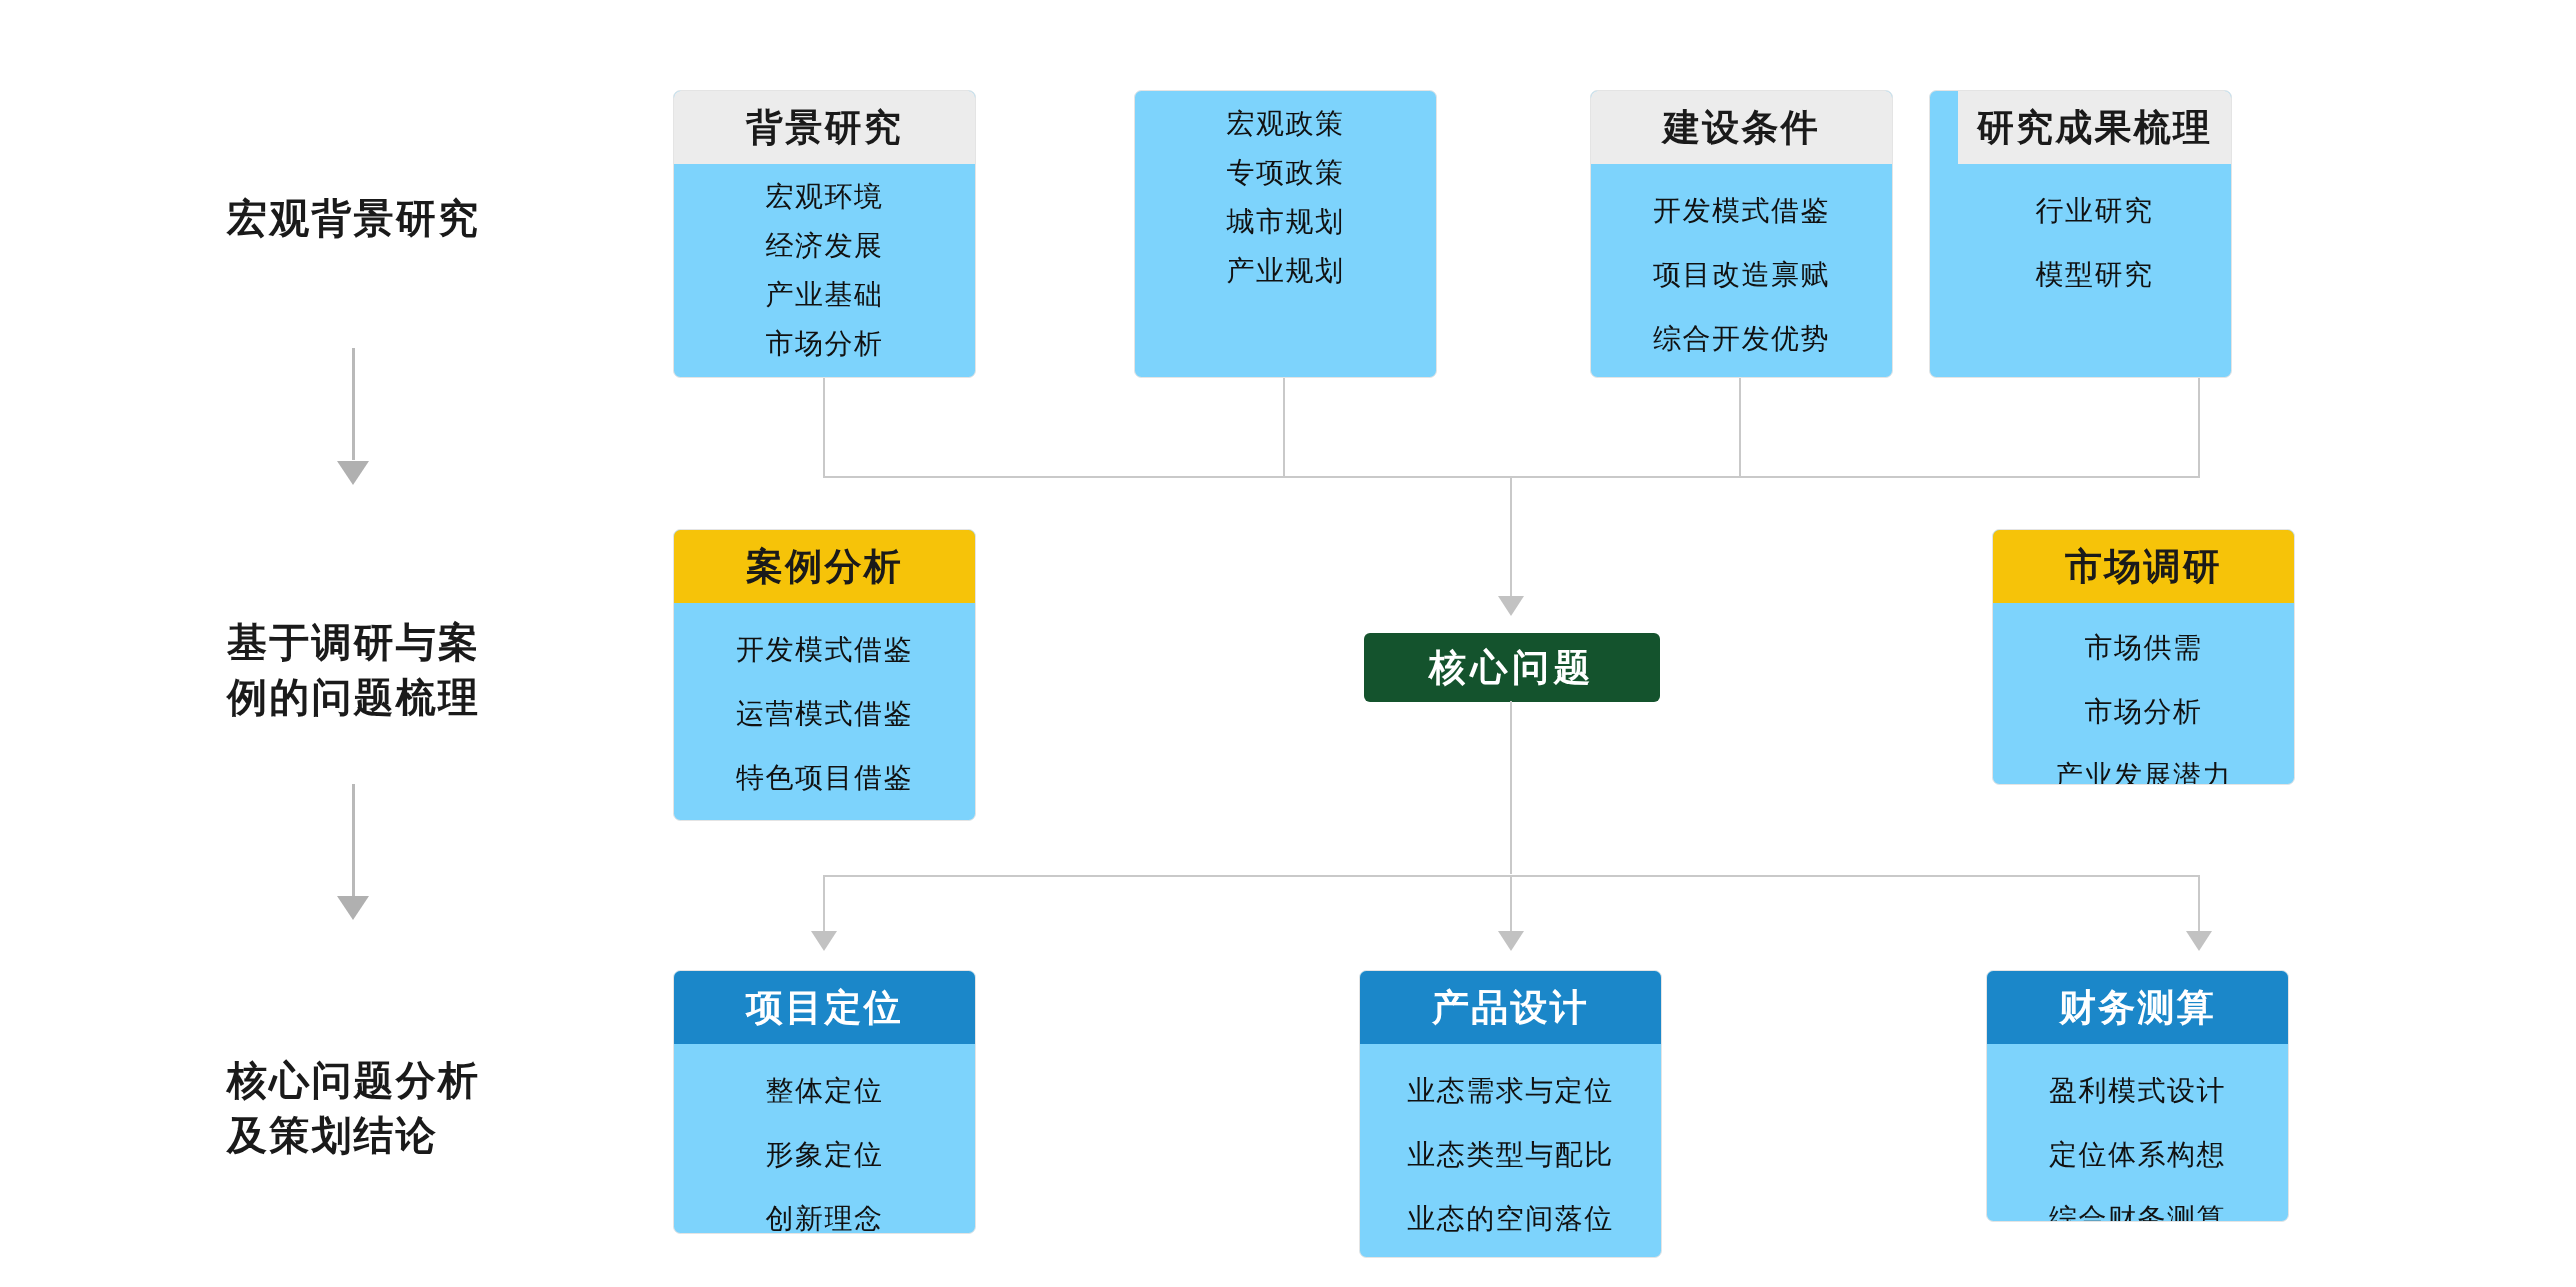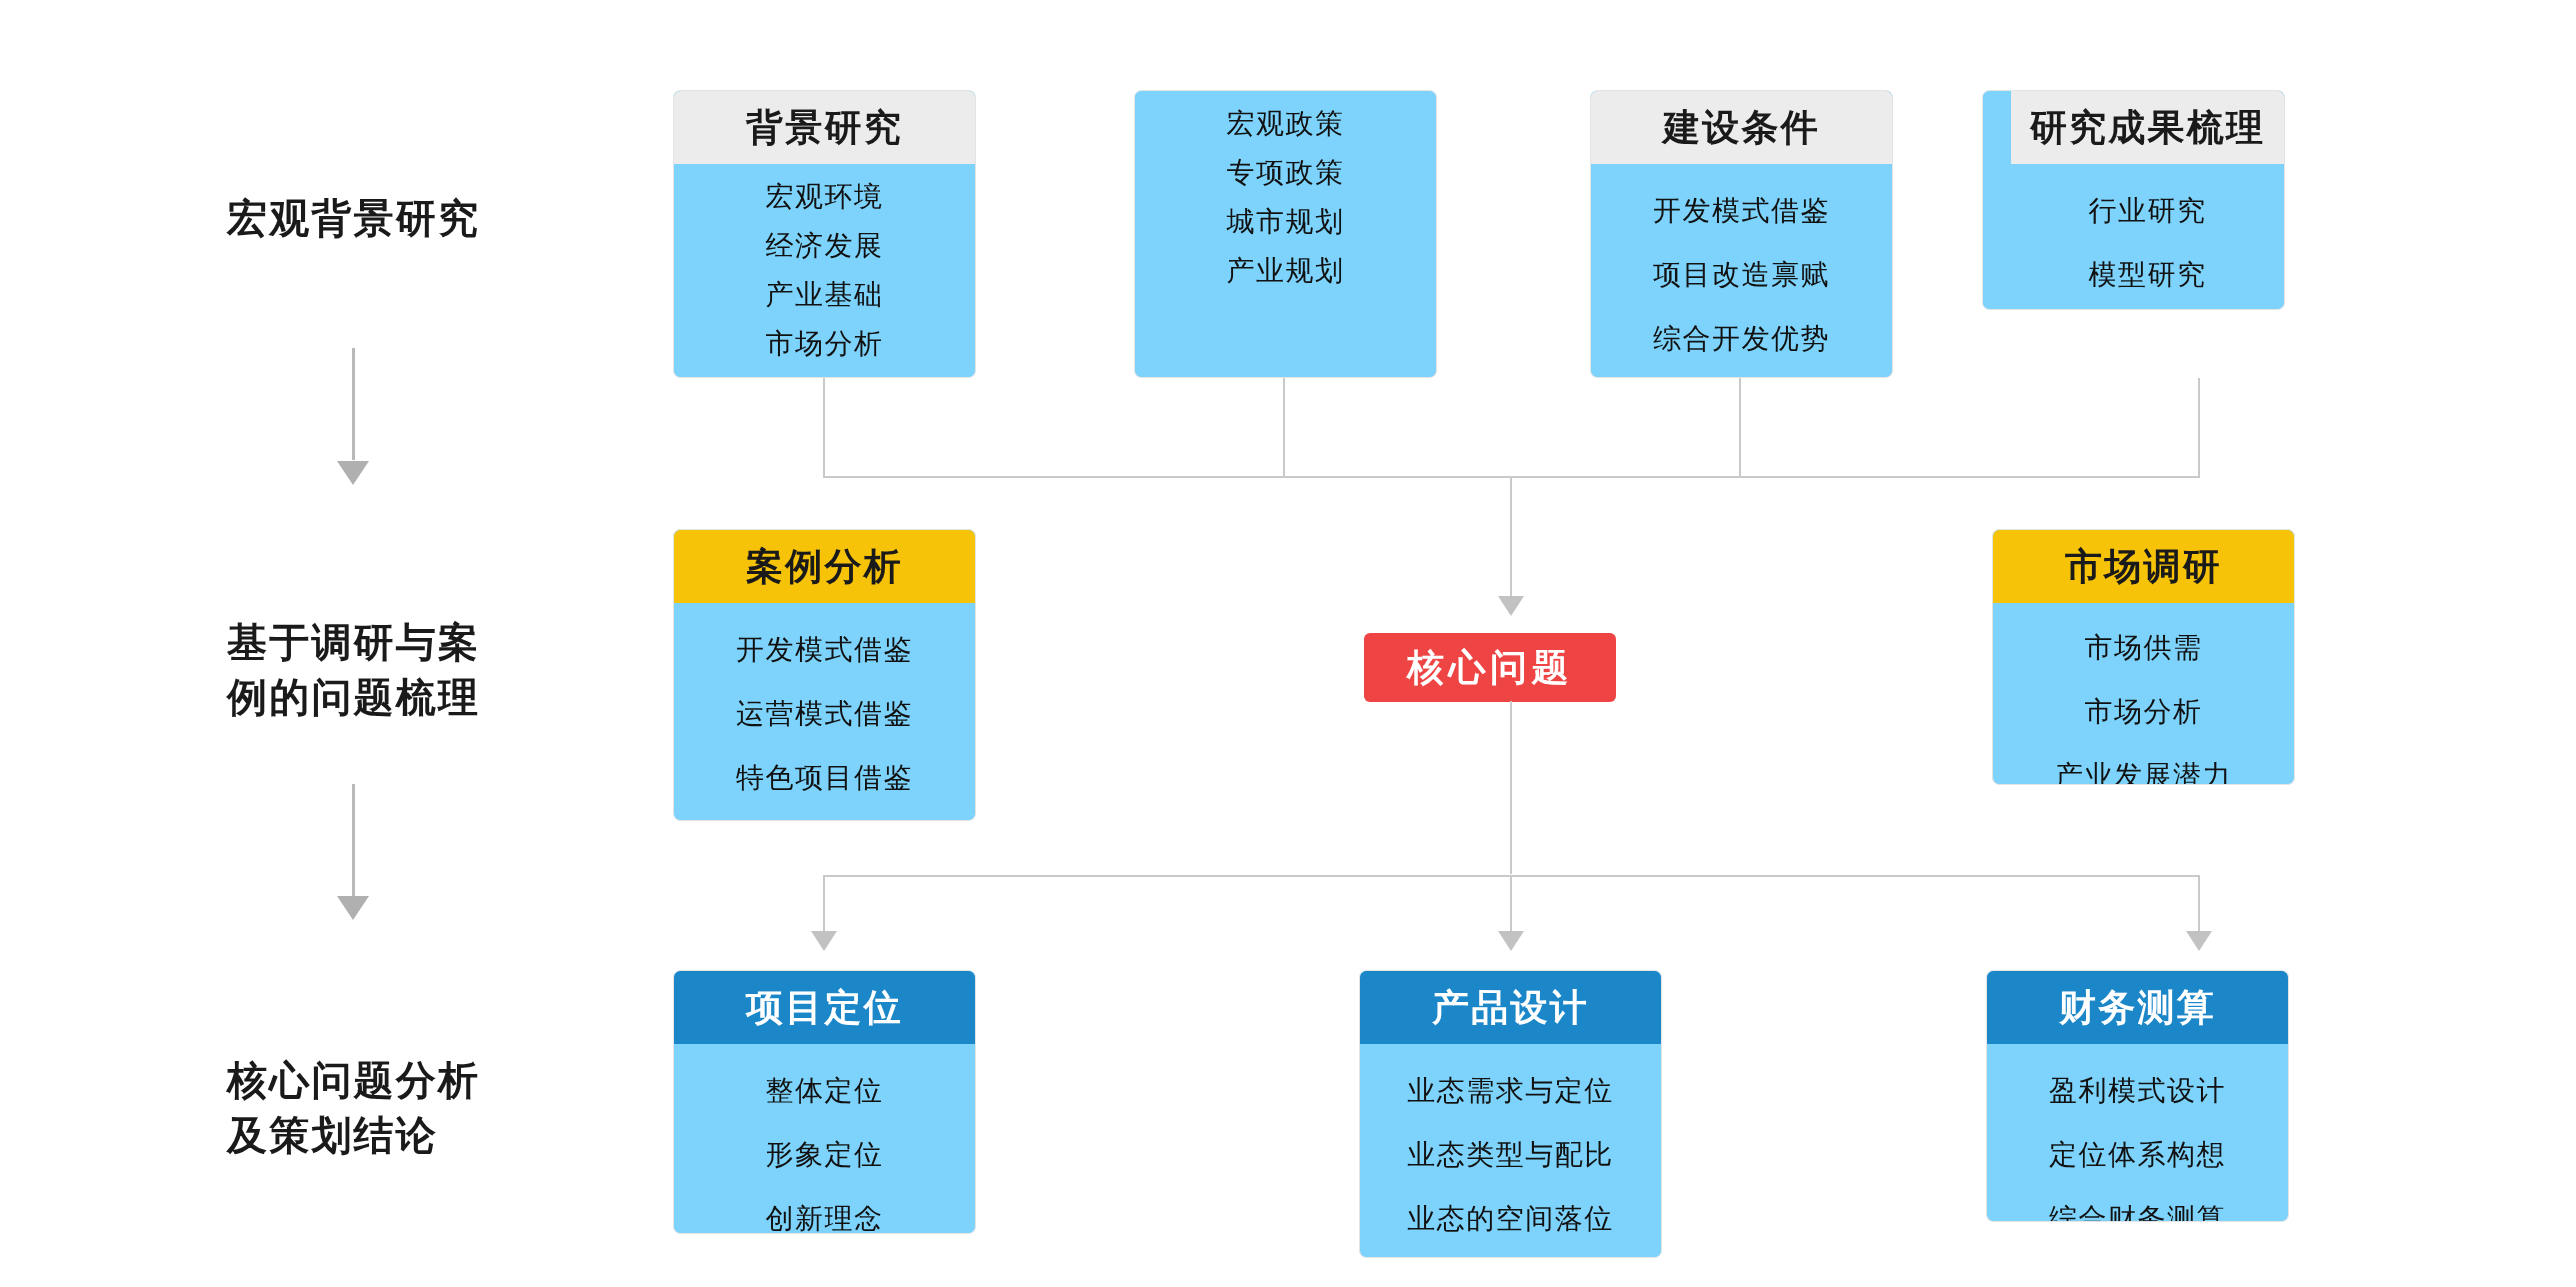--- a/index.html
+++ b/index.html
@@ -68,22 +68,22 @@
   .card-items.tight { padding-top: 7.5px; justify-content: flex-end; }
   .card-items.loose { padding-top: 15px; }
   .item { font-size: 28px; color: #111111; letter-spacing: 1.5px; }
   .tight .item { line-height: 49px; }
   .loose .item { line-height: 64px; }
 
   
   .core-box {
     position: absolute;
     left: 1364px; top: 633px;
-    width: 252px; height: 69px;
-    background: #ef4444;
+    width: 296px; height: 69px;
+    background: #14532d;
     border-radius: 6px;
     display: flex;
     align-items: center;
     justify-content: center;
     color: #ffffff;
     font-size: 37px;
     font-weight: 600;
     letter-spacing: 4.5px;
   }
 
@@ -143,21 +143,21 @@
 
   <div class="card" style="left:1590px; top:90px; height:288px;">
     <div class="card-header hdr-gray">建设条件</div>
     <div class="card-items loose">
       <div class="item">开发模式借鉴</div>
       <div class="item">项目改造禀赋</div>
       <div class="item">综合开发优势</div>
     </div>
   </div>
 
-  <div class="card" style="left:1982px; top:90px; height:220px;padding-left:28px;">
+  <div class="card" style="left:1929px; top:90px; height:288px;padding-left:28px;">
     <div class="card-header hdr-gray">研究成果梳理</div>
     <div class="card-items loose">
       <div class="item">行业研究</div>
       <div class="item">模型研究</div>
     </div>
   </div>
 
   <div class="cline" style="left:823px; top:378px; width:2.2px; height:98px;"></div>
   <div class="cline" style="left:1283px; top:378px; width:2.2px; height:98px;"></div>
   <div class="cline" style="left:1739px; top:378px; width:2.2px; height:98px;"></div>

